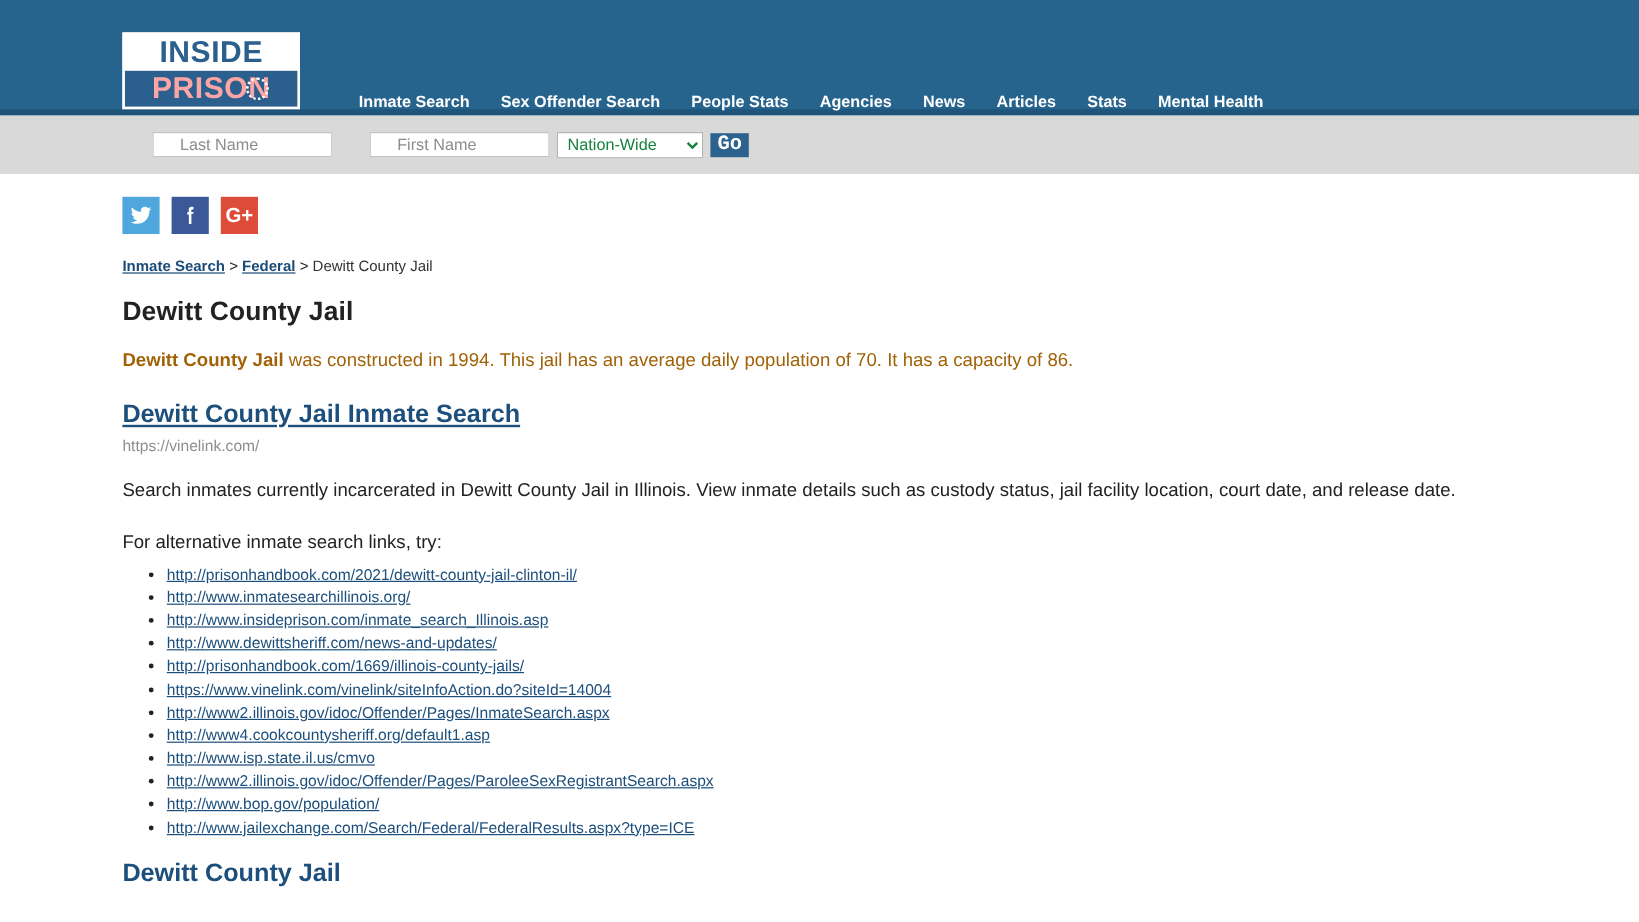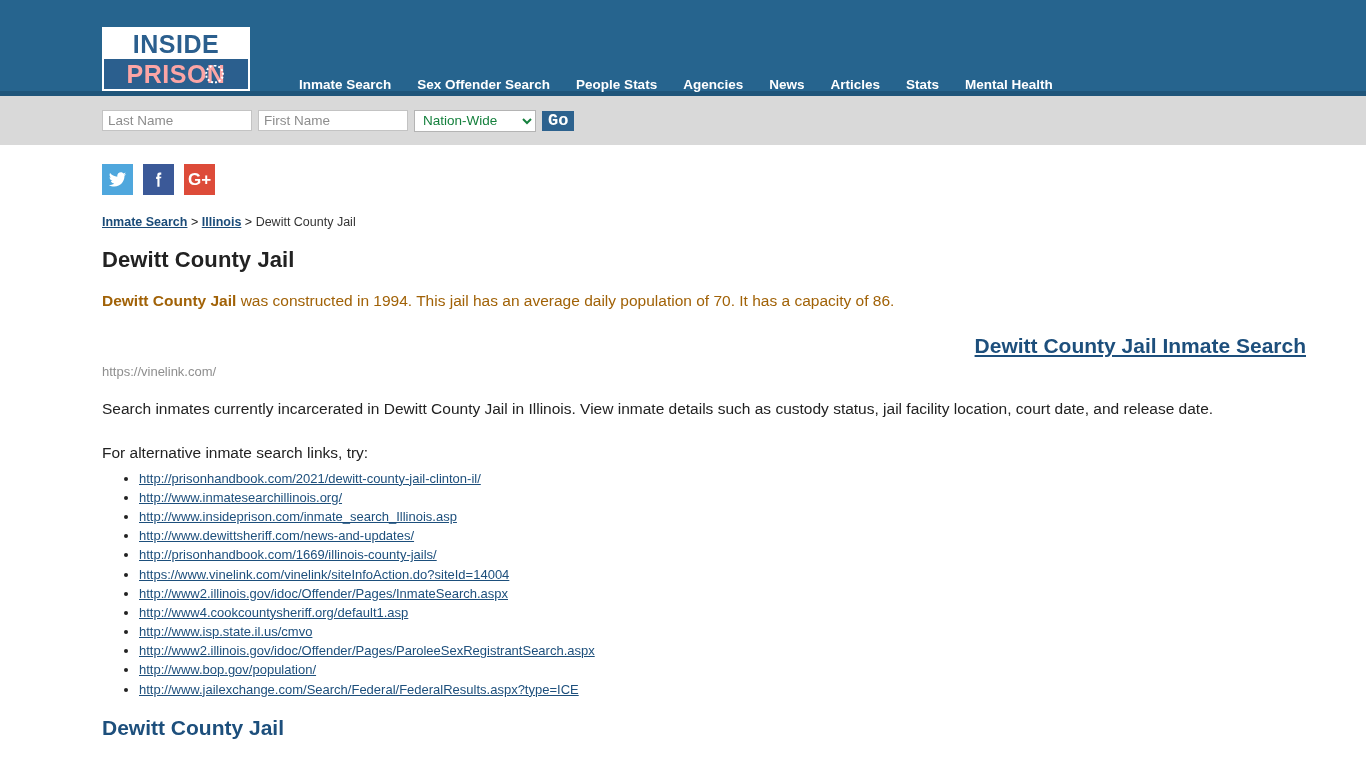--- a/index.html
+++ b/index.html
@@ -115,22 +115,23 @@
     gap: 6px;
   }
   .txt-input {
     width: 150px;
     height: 21px;
     border: 1px solid #c3c3c3;
     background: #ffffff;
     font-size: 13.5px;
     font-family: "Liberation Sans", sans-serif;
     color: #333;
-    padding: 0 5px;
-    box-sizing: border-box;
+    padding: 0 22px;
+    box-sizing: border-box;
+    margin-left: 25px;
   }
   .txt-input::placeholder { color: #8d8d8d; }
   .region-select {
     width: 122px;
     height: 22px;
     border: 1px solid #b4b4b4;
     background: #ffffff;
     font-size: 13.5px;
     font-family: "Liberation Sans", sans-serif;
     color: #15803d;
@@ -211,21 +212,20 @@
     margin: 0 0 22px 0;
     line-height: 1.3;
   }
   p.summary b { font-weight: bold; }
 
   h2.section-link {
     margin: 0 0 6px 0;
     font-size: 21px;
     font-weight: bold;
     line-height: 1.2;
-    text-align: right;
   }
   h2.section-link a {
     color: #1d4f7c;
     text-decoration: underline;
   }
   .url-line {
     font-size: 13px;
     color: #8e8e8e;
     margin: 0 0 18px 0;
   }
@@ -319,21 +319,21 @@
       </svg>
     </div>
     <div class="social-icon gp">
       <span class="gp-text">G+</span>
     </div>
   </div>
 
   <div class="breadcrumb">
     <a>Inmate Search</a>
     <span class="crumb-sep">&gt;</span>
-    <a>Illinois</a>
+    <a>Federal</a>
     <span class="crumb-sep">&gt;</span>
     <span class="crumb-current">Dewitt County Jail</span>
   </div>
 
   <h1 class="page-title">Dewitt County Jail</h1>
 
   <p class="summary">
     <b>Dewitt County Jail</b><span> was constructed in 1994. This jail has an average daily population of 70. It has a capacity of 86.</span>
   </p>
 

